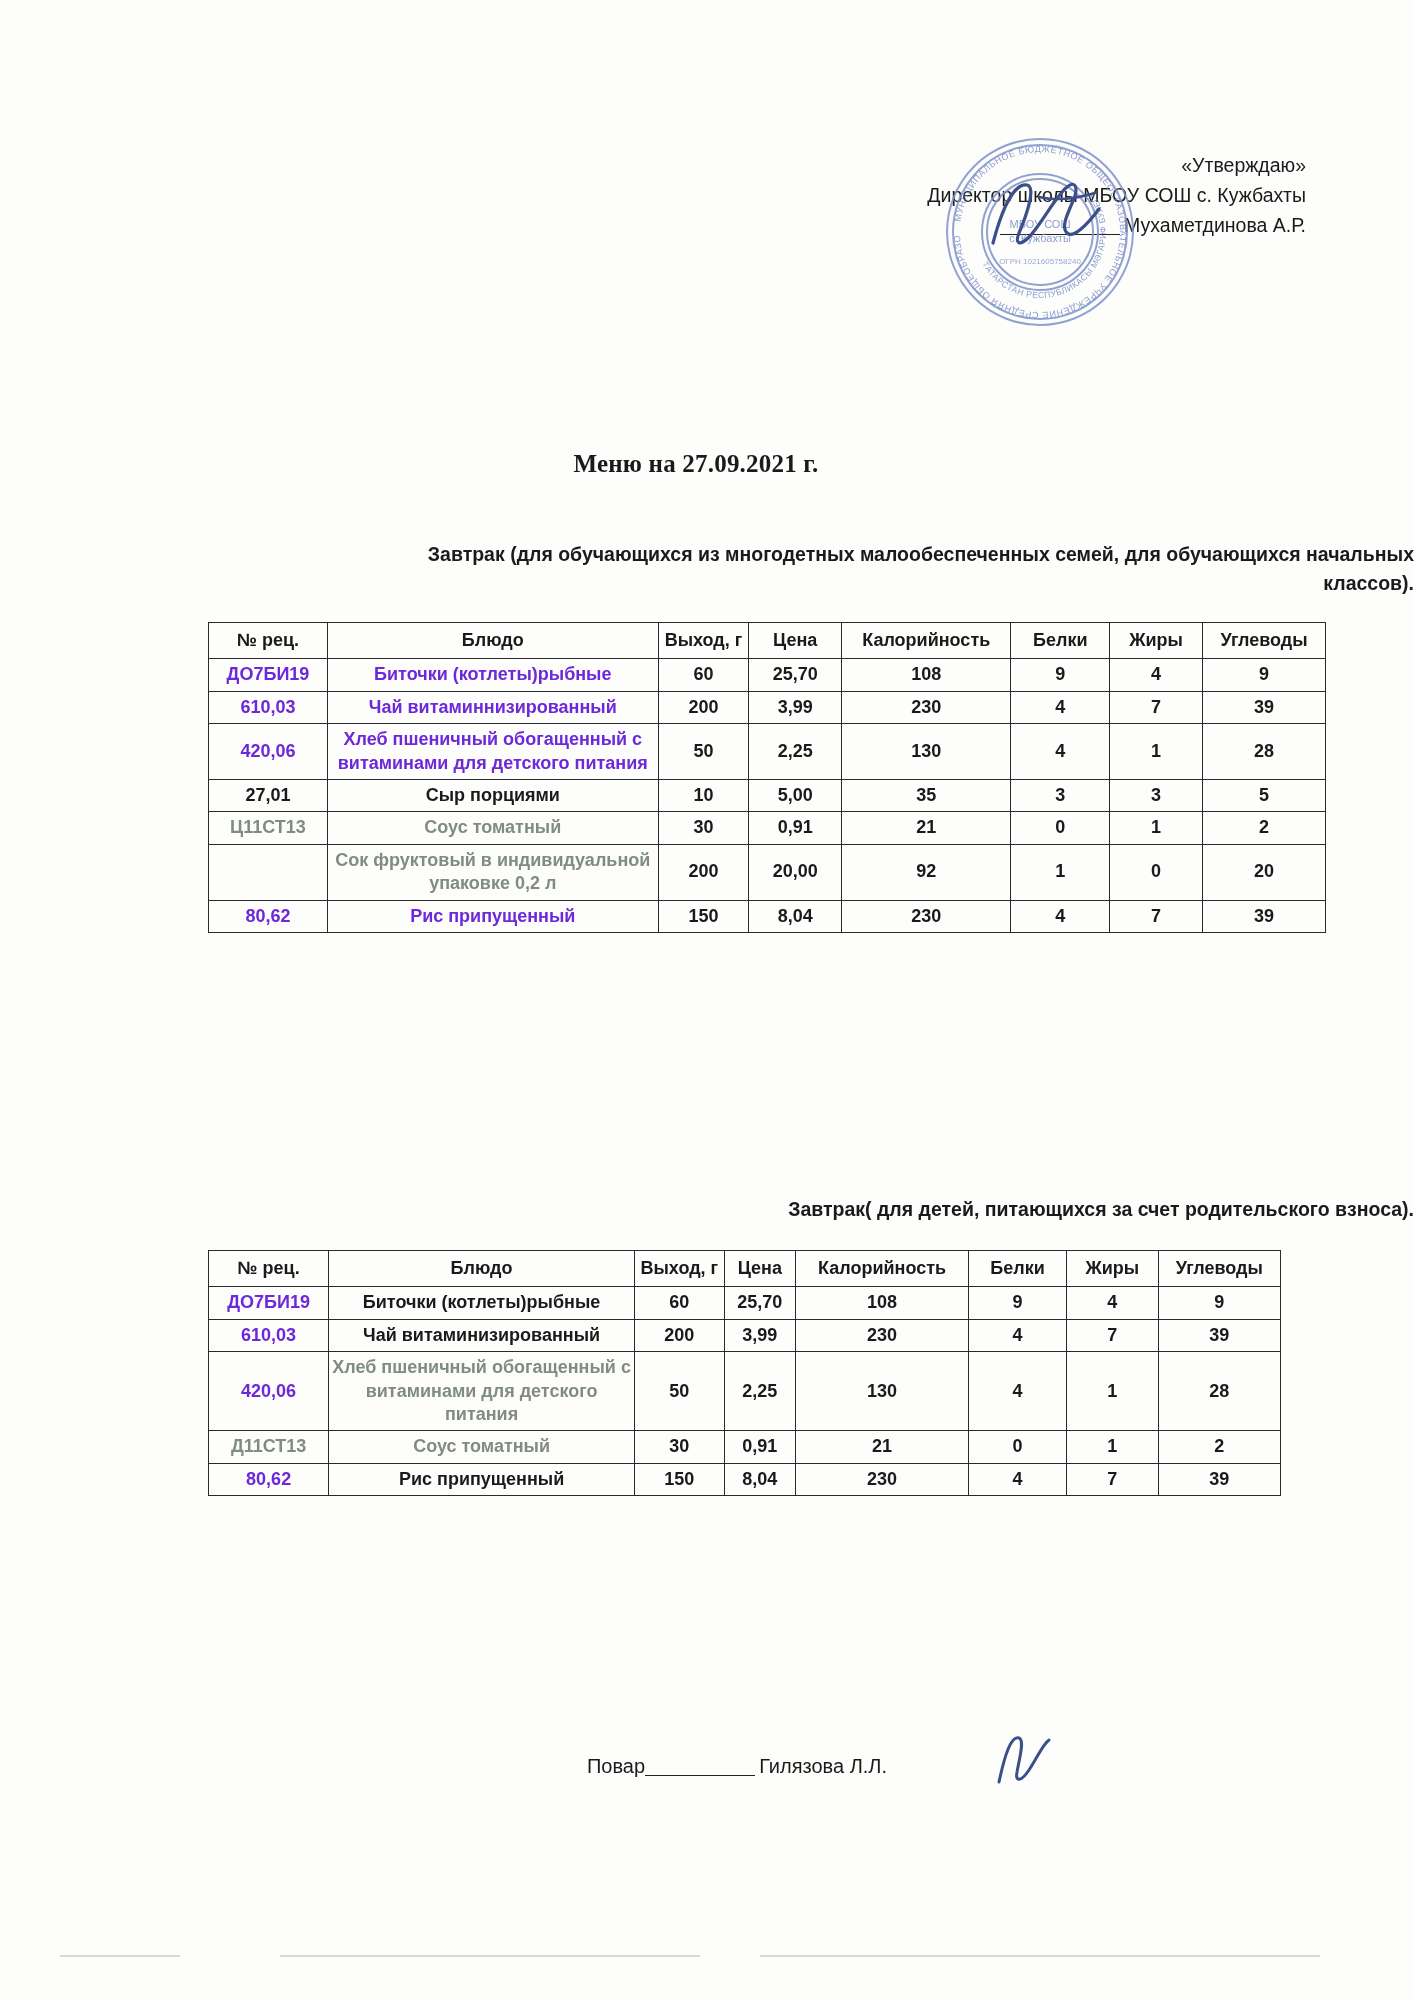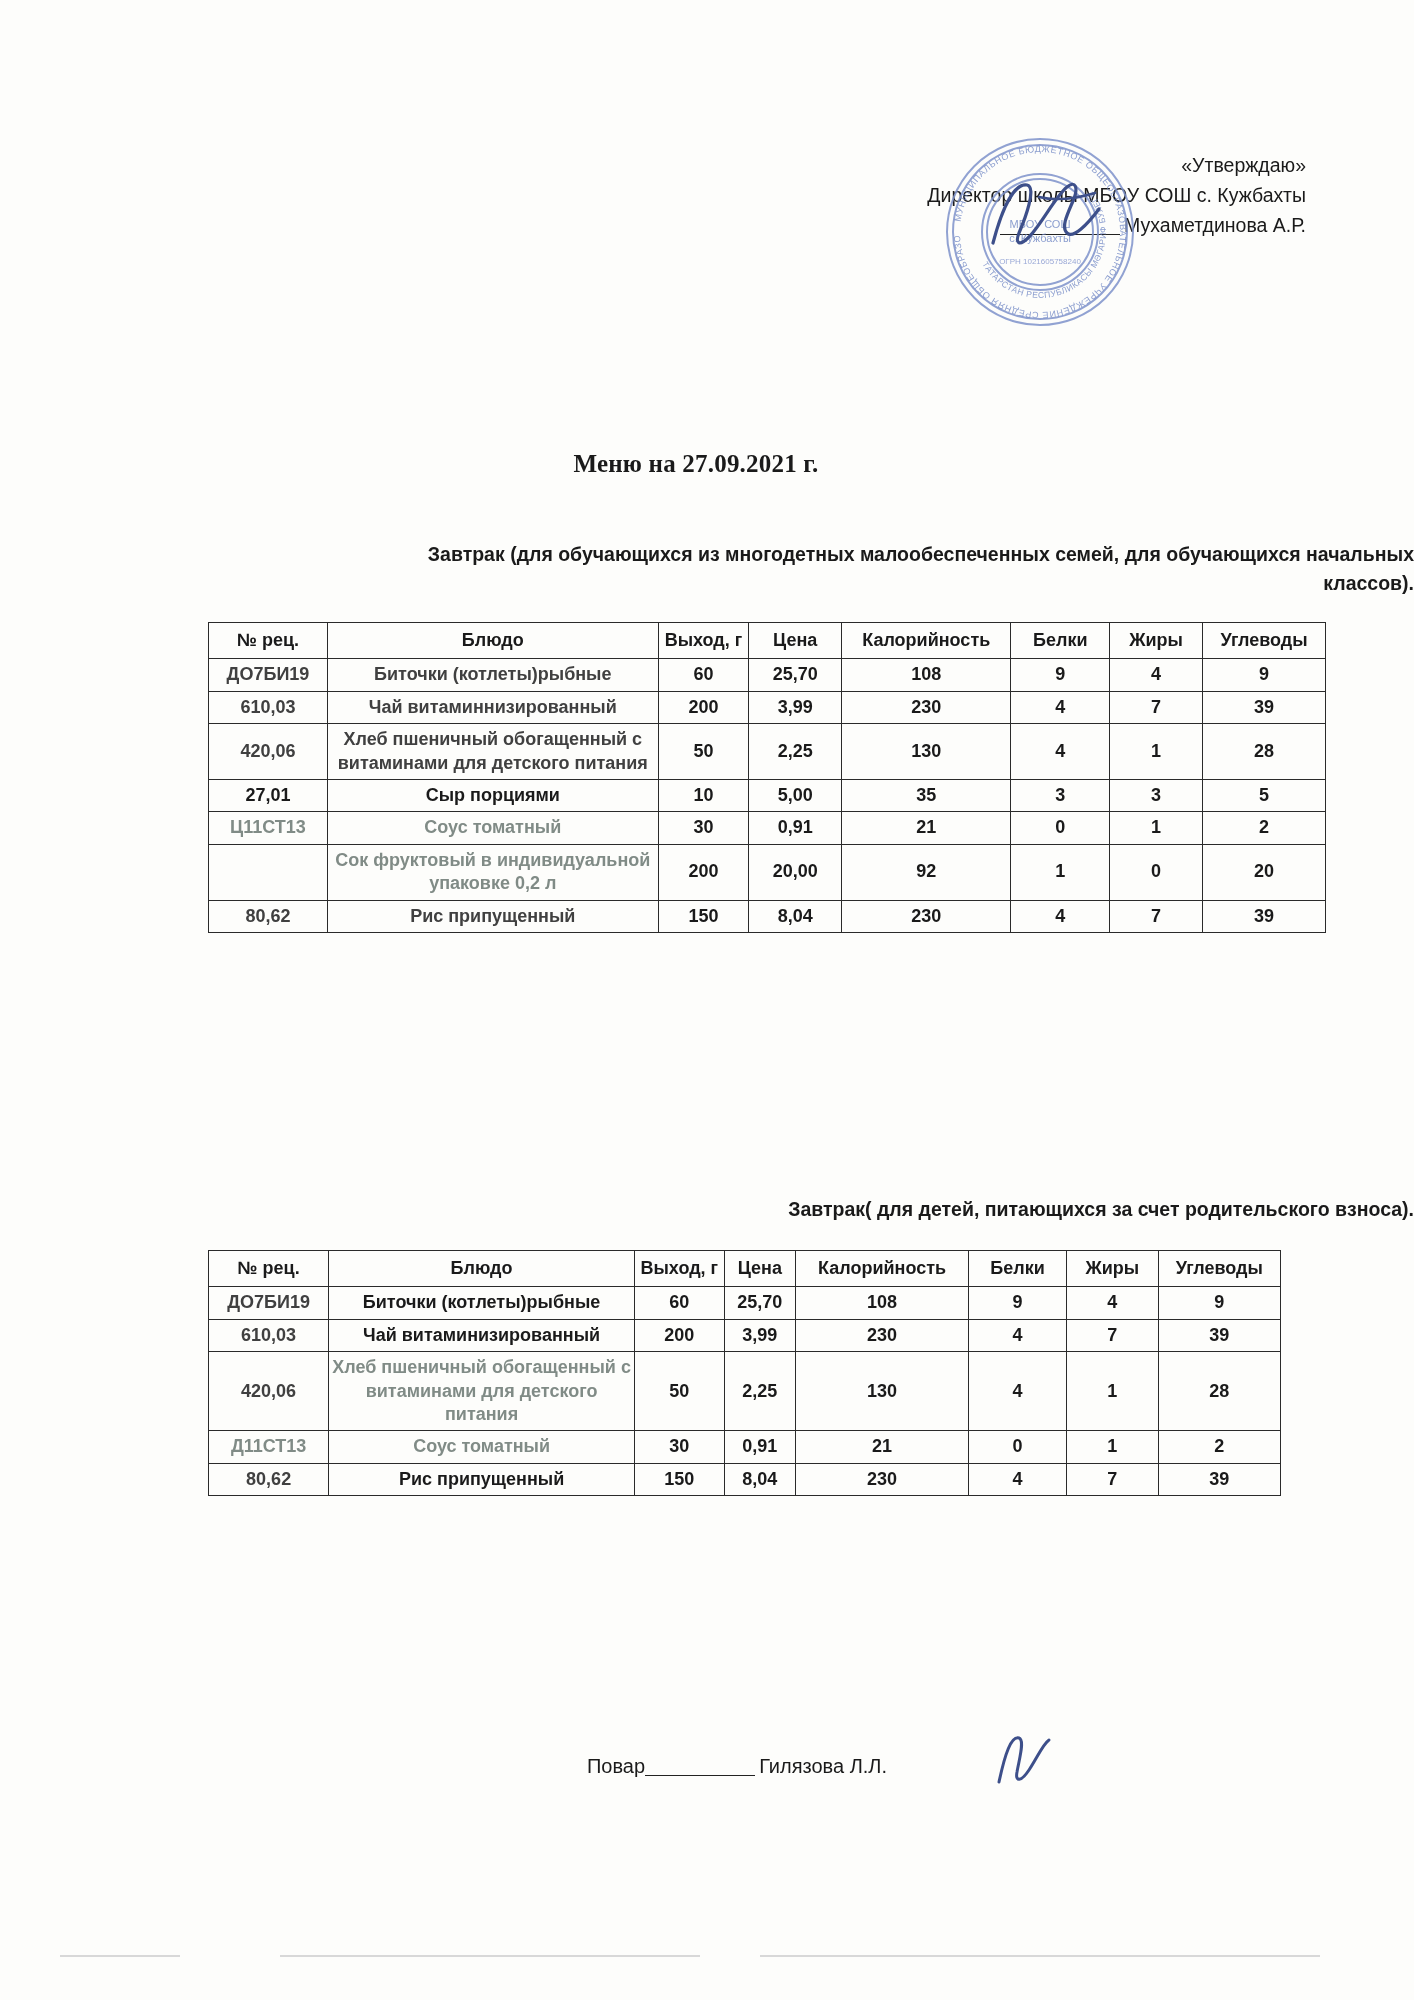--- a/index.html
+++ b/index.html
@@ -121,21 +121,21 @@
     padding: 4px 3px;
     text-align: center;
     vertical-align: middle;
     font-weight: bold;
     line-height: 1.3;
   }
   table.menu th {
     font-weight: bold;
     padding: 6px 3px;
   }
-  .faded { color: #404040; }
+  .faded { color: #6d28d9; }
   .faded2 { color: #808b86; }
   .dish { }
   
   .t1 col.c0 { width: 118px; }
   .t1 col.c1 { width: 328px; }
   .t1 col.c2 { width: 90px; }
   .t1 col.c3 { width: 92px; }
   .t1 col.c4 { width: 168px; }
   .t1 col.c5 { width: 98px; }
   .t1 col.c6 { width: 92px; }

